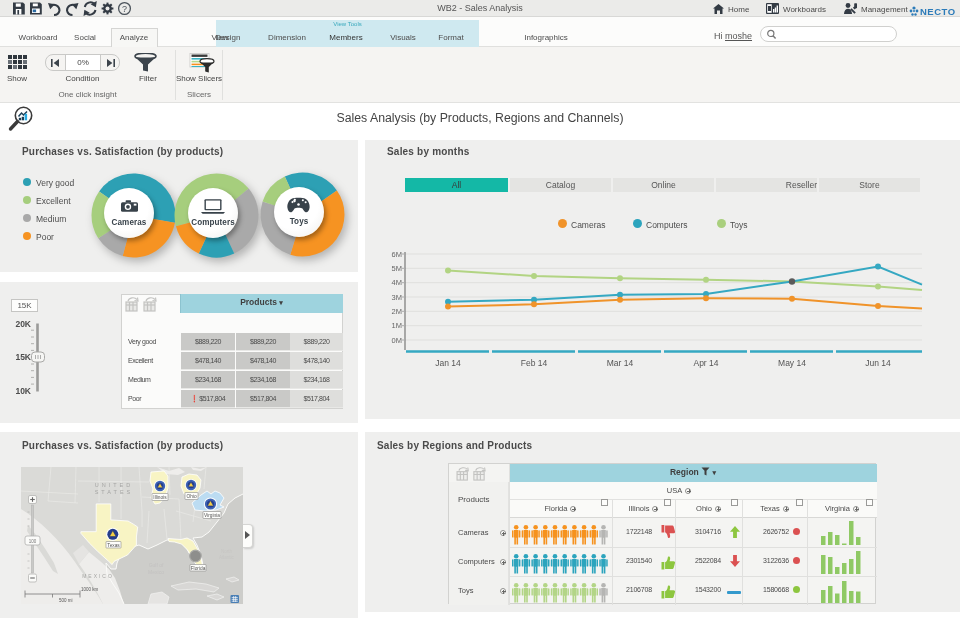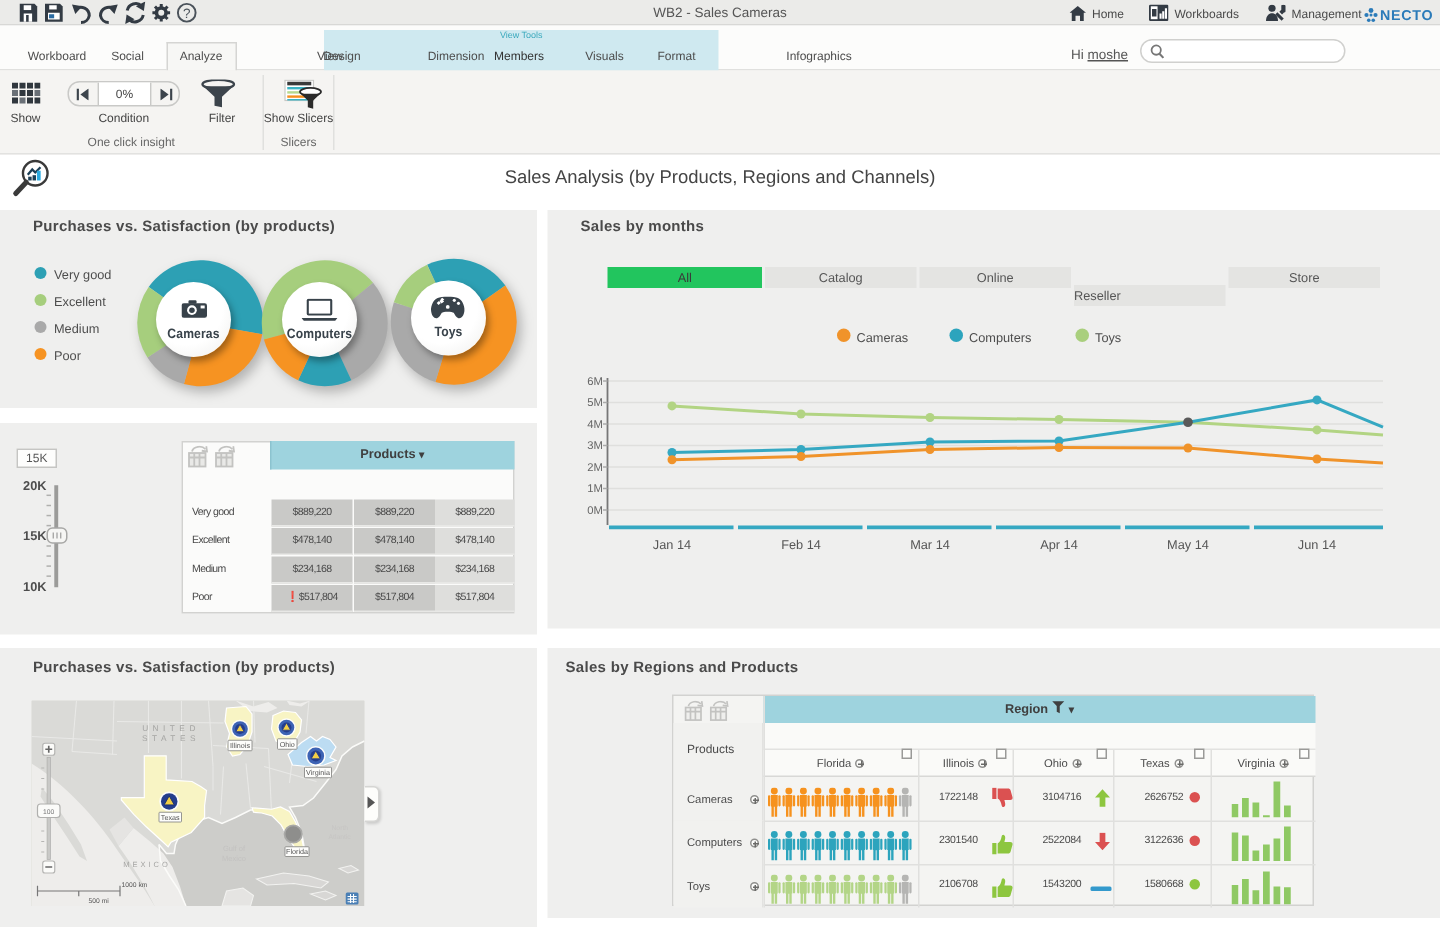--- a/index.html
+++ b/index.html
@@ -63,21 +63,21 @@
           <line x1="2.3" y1="3.3" x2="10.7" y2="11.7"></line>
           <line x1="10.7" y1="3.3" x2="2.3" y2="11.7"></line>
         </g>
         <circle cx="6.5" cy="7.5" r="2" fill="#ebebe9"></circle>
       </g>
   <g transform="translate(105,0)">
         <circle cx="6.5" cy="7.5" r="5.9" fill="none" stroke="#4a525a" stroke-width="1.3"></circle>
         <text x="6.5" y="11" text-anchor="middle" font-size="9" fill="#4a525a" font-family="Liberation Sans">?</text>
       </g>
 </svg>
-<div class="abs" style="left:0;top:3px;width:960px;text-align:center;font-size:9px;color:#555;">WB2 - Sales Cameras</div>
+<div class="abs" style="left:0;top:3px;width:960px;text-align:center;font-size:9px;color:#555;">WB2 - Sales Analysis</div>
 <div class="abs" style="left:713px;top:4px;font-size:8px;color:#4a4a4a;">
   <svg class="abs" style="left:0;top:0;" width="11" height="10" viewBox="0 0 11 10">
         <path d="M5.5 0 L0 4.5 H1.5 V10 H4 V6.5 H7 V10 H9.5 V4.5 H11 Z" fill="#333b44"></path>
       </svg>
   <span class="abs" style="left:15px;top:0.5px;">Home</span>
 </div>
 <div class="abs" style="left:766px;top:4px;font-size:8px;color:#4a4a4a;">
   <svg class="abs" style="left:0;top:-1px;" width="13" height="11" viewBox="0 0 13 11">
         <rect x="0" y="0" width="13" height="11" rx="1" fill="#333b44"></rect>
         <rect x="1.2" y="1.2" width="4.5" height="8.6" fill="#fff"></rect>
@@ -116,21 +116,21 @@
 <div class="abs" style="left:0;top:17px;width:960px;height:30px;background:#fcfcfb;border-bottom:1px solid #e0e0de;"></div>
 <div class="abs" style="left:216px;top:20px;width:263px;height:27px;background:#cfe9f0;"></div>
 <div class="abs" style="left:216px;top:21px;width:263px;height:7px;text-align:center;font-size:6px;color:#3aa9bd;">View Tools</div>
 <div class="abs" style="left:111px;top:28px;width:47px;height:19px;background:#f7f7f5;border:1px solid #d5d5d3;border-bottom:none;"></div>
 <div class="abs" style="left:0;top:33px;width:960px;height:12px;font-size:8px;color:#4d4d4d;">
   <span class="abs" style="left:38px;transform:translateX(-50%);">Workboard</span>
   <span class="abs" style="left:85px;transform:translateX(-50%);">Social</span>
   <span class="abs" style="left:134px;transform:translateX(-50%);">Analyze</span>
   <span class="abs" style="left:188px;transform:translateX(-50%);margin-left:40px;">Design</span>
   <span class="abs" style="left:220px;transform:translateX(-50%);text-align:center;">View</span>
-  <span class="abs" style="left:304px;transform:translateX(-50%);">Dimension</span>
+  <span class="abs" style="left:287px;transform:translateX(-50%);">Dimension</span>
   <span class="abs" style="left:346px;transform:translateX(-50%);color:#333;">Members</span>
   <span class="abs" style="left:403px;transform:translateX(-50%);">Visuals</span>
   <span class="abs" style="left:451px;transform:translateX(-50%);">Format</span>
   <span class="abs" style="left:512px;transform:translateX(-50%);margin-left:34px;">Infographics</span>
 </div>
 <div class="abs" style="left:714px;top:31px;font-size:9px;color:#555;">Hi <span style="text-decoration:underline;">moshe</span></div>
 <div class="abs" style="left:760px;top:26px;width:137px;height:16px;border:1px solid #d0d0ce;border-radius:8px;background:#fff;"></div>
 <svg class="abs" style="left:766px;top:29px;" width="11" height="11" viewBox="0 0 11 11">
       <circle cx="4.8" cy="4.4" r="3.1" fill="none" stroke="#777" stroke-width="1.2"></circle>
       <line x1="7" y1="6.8" x2="9.6" y2="9.6" stroke="#777" stroke-width="1.4"></line>
@@ -250,24 +250,24 @@
         <circle cx="20" cy="4" r="1.3"></circle>
         <circle cx="23.5" cy="6.5" r="1.3"></circle>
         <circle cx="14.5" cy="9.5" r="1.6"></circle>
       </g>
 </svg>
 <div class="abs dlabel" style="left:269px;top:216px;">Toys</div>
 
 <div class="panel" style="left:365px;top:140px;width:595px;height:279px;"></div>
 <div class="ptitle" style="left:387px;top:146px;">Sales by months</div>
 <div class="abs" style="left:405px;top:178px;width:515px;height:14px;font-size:8.5px;color:#555;">
-  <div class="abs" style="left:0;width:103px;height:14px;background:#22c55e;text-align:center;line-height:14px;color:#3a3a3a;">All</div>
+  <div class="abs" style="left:0;width:103px;height:14px;background:#14b8a6;text-align:center;line-height:14px;color:#3a3a3a;">All</div>
   <div class="abs" style="left:105px;width:101px;height:14px;background:#e4e4e2;text-align:center;line-height:14px;">Catalog</div>
   <div class="abs" style="left:208px;width:101px;height:14px;background:#e4e4e2;text-align:center;line-height:14px;">Online</div>
-  <div class="abs" style="left:311px;width:101px;height:14px;background:#e4e4e2;text-align:left;line-height:14px;margin-top:12px;">Reseller</div>
+  <div class="abs" style="left:311px;width:101px;height:14px;background:#e4e4e2;text-align:right;line-height:14px;">Reseller</div>
   <div class="abs" style="left:414px;width:101px;height:14px;background:#e4e4e2;text-align:center;line-height:14px;">Store</div>
 </div>
 <div class="abs" style="left:0;top:219px;font-size:8.5px;color:#4d4d4d;">
   <span class="abs" style="left:558px;width:9px;height:9px;border-radius:50%;background:#f0932a;"></span>
       <span class="abs" style="left:571px;top:0.5px;">Cameras</span>
   <span class="abs" style="left:633px;width:9px;height:9px;border-radius:50%;background:#2ca4bd;"></span>
       <span class="abs" style="left:646px;top:0.5px;">Computers</span>
   <span class="abs" style="left:717px;width:9px;height:9px;border-radius:50%;background:#a9cf7d;"></span>
       <span class="abs" style="left:730px;top:0.5px;">Toys</span>
 </div>
@@ -599,20 +599,21 @@
             <line x1="1" y1="8" x2="12" y2="8"></line>
             <line x1="4.5" y1="5" x2="4.5" y2="14"></line>
             <line x1="8" y1="5" x2="8" y2="14"></line>
             <path d="M3 4 A5 4 0 0 1 12 2.5"></path>
             <path d="M12.5 0.5 l0.5 3.5 -3.5 -0.5"></path>
           </g>
     </g>
   </svg>
 
   <div class="abs" style="left:60px;top:18px;width:368px;height:18px;background:#fafaf8;border-bottom:1px solid #e2e2e0;"></div>
+  <div class="abs t5hdr" style="left:60px;top:22px;width:340px;">USA<span class="plus"></span></div>
 
   <div class="abs" style="left:0;top:18px;width:60px;height:36px;background:#f1f1ef;border-right:1px solid #e2e2e0;"></div>
   <div class="abs" style="left:9px;top:31px;font-size:8px;color:#4a4a4a;">Products</div>
 
   <div class="abs" style="left:60px;top:36px;width:368px;height:18px;background:#fafaf8;border-bottom:1px solid #d8d8d6;"></div>
   <div class="abs t5hdr" style="left:60px;top:40px;width:103px;">Florida<span class="plus"></span></div>
   <div class="abs t5hdr" style="left:163px;top:40px;width:63px;">Illinois<span class="plus"></span></div>
   <div class="abs t5hdr" style="left:226px;top:40px;width:67px;">Ohio<span class="plus"></span></div>
   <div class="abs t5hdr" style="left:293px;top:40px;width:65px;">Texas<span class="plus"></span></div>
   <div class="abs t5hdr" style="left:358px;top:40px;width:70px;">Virginia<span class="plus"></span></div>

